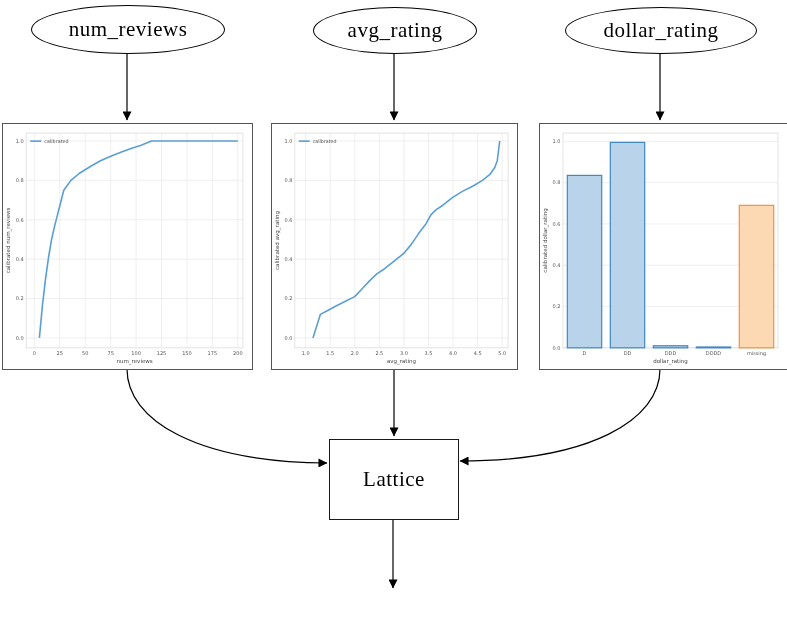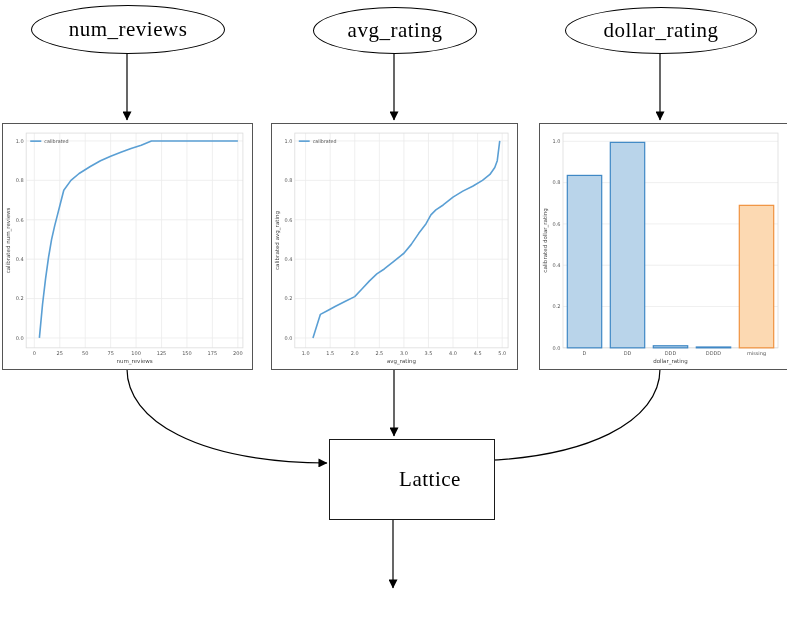--- a/index.html
+++ b/index.html
@@ -3,21 +3,21 @@
 <meta charset="utf-8">
 <style>
   html,body{margin:0;padding:0;background:#ffffff;}
   body{width:787px;height:644px;position:relative;overflow:hidden;
        font-family:"Liberation Serif","DejaVu Serif",serif;}
   .canvas{position:absolute;left:0;top:0;width:787px;height:644px;}
   svg.edges{position:absolute;left:0;top:0;width:787px;height:644px;z-index:1;}
   .node{position:absolute;display:flex;align-items:center;justify-content:center;
         background:#ffffff;z-index:2;color:#000;}
   .ellipse{border:1px solid #000;border-radius:50%;}
-  .rectnode{border:1.5px solid #1a1a1a;padding-left:36px;}
+  .rectnode{border:1.5px solid #1a1a1a;}
   .node .lbl{font-size:21px;letter-spacing:0.5px;white-space:nowrap;}
   .chart-box{position:absolute;border:1px solid #555;background:#ffffff;z-index:2;}
   .chart-box svg{display:block;width:100%;height:100%;}
   #chart0{left:2px;top:123px;width:249px;height:245px;}
   #chart1{left:271px;top:123px;width:245px;height:245px;}
   #chart2{left:539px;top:123px;width:247px;height:245px;}
   #node-num-reviews{left:31px;top:5px;width:192px;height:47px;}
   #node-avg-rating{left:313px;top:7px;width:162px;height:45px;}
   #node-dollar-rating{left:565px;top:7px;width:190px;height:45px;}
   #node-lattice{left:329px;top:439px;width:128px;height:79px;}

